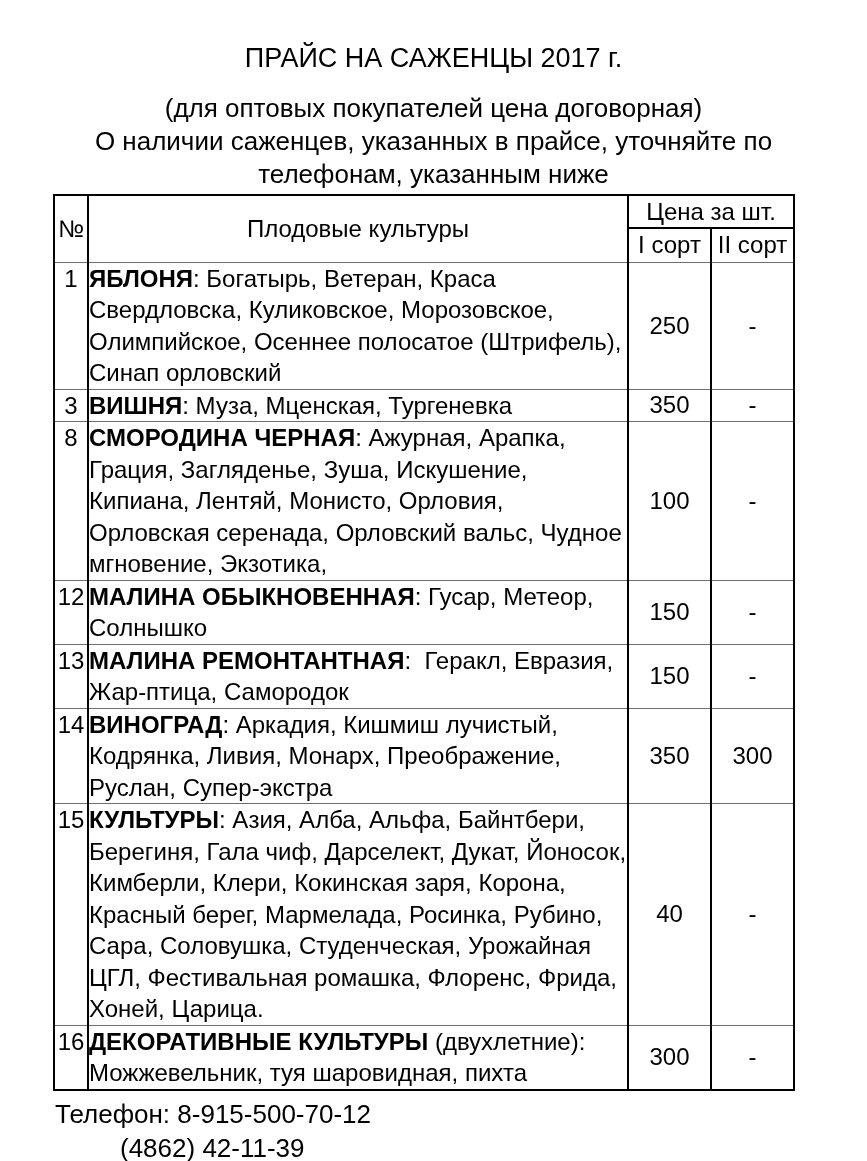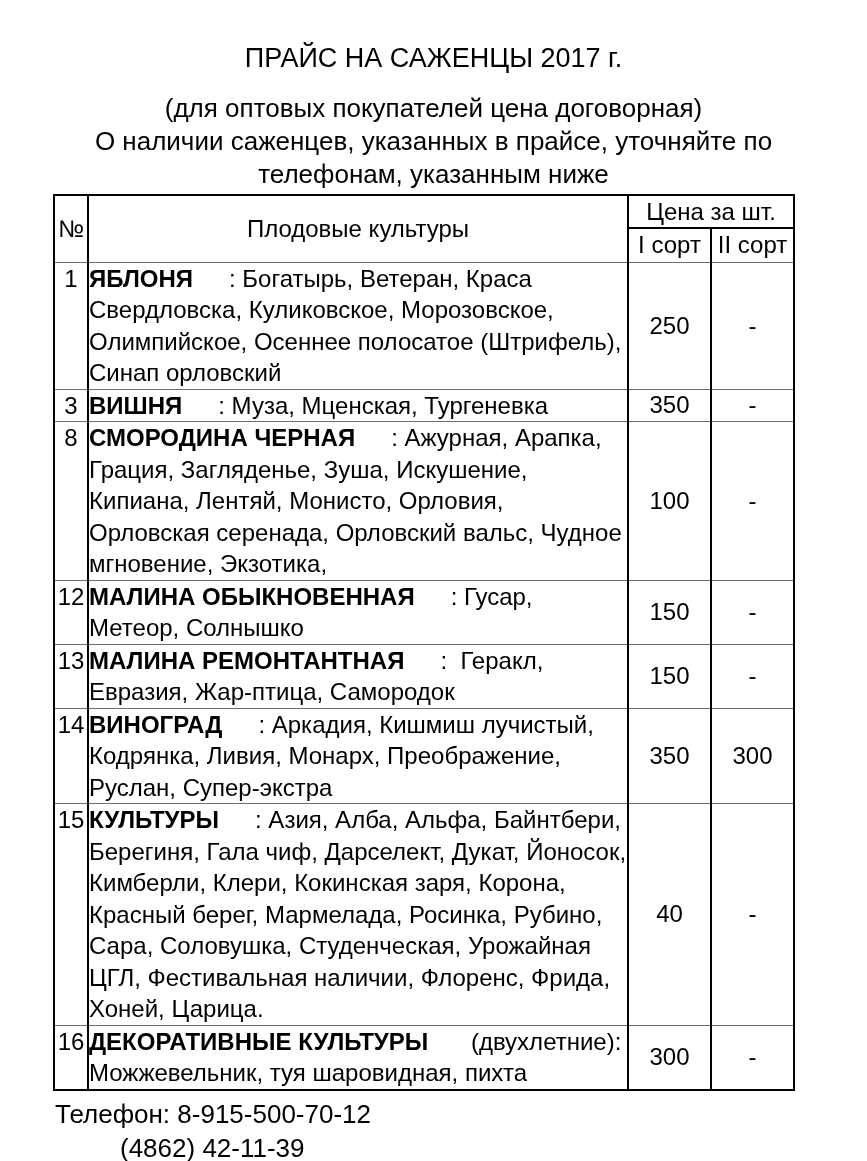--- a/index.html
+++ b/index.html
@@ -65,21 +65,21 @@
     line-height: 31.5px;
   }
   td.cell-prod {
     vertical-align: top;
     text-align: left;
     padding-left: 5px;
     padding-right: 2px;
     line-height: 31.5px;
   }
   td.cell-prod .b { font-weight: bold; }
-  td.cell-prod .rest { white-space: pre-wrap; padding-left: 36px; }
+  td.cell-prod .rest { white-space: pre-wrap; }
   td.cell-price {
     text-align: center;
     vertical-align: middle;
     line-height: 28px;
   }
   tr.r1 { height: 126px; }
   tr.r2 { height: 31px; }
   tr.r3 { height: 126px; }
   tr.r4 { height: 63px; }
   tr.r5 { height: 63px; }
@@ -152,21 +152,21 @@
     <td class="cell-price">-</td>
   </tr>
   <tr class="r6">
     <td class="cell-num">14</td>
     <td class="cell-prod"><span class="b">ВИНОГРАД</span><span class="rest">: Аркадия, Кишмиш лучистый, Кодрянка, Ливия, Монарх, Преображение, Руслан, Супер-экстра</span></td>
     <td class="cell-price">350</td>
     <td class="cell-price">300</td>
   </tr>
   <tr class="r7">
     <td class="cell-num">15</td>
-    <td class="cell-prod"><span class="b">КУЛЬТУРЫ</span><span class="rest">: Азия, Алба, Альфа, Байнтбери, Берегиня, Гала чиф, Дарселект, Дукат, Йоносок, Кимберли, Клери, Кокинская заря, Корона, Красный берег, Мармелада, Росинка, Рубино, Сара, Соловушка, Студенческая, Урожайная ЦГЛ, Фестивальная наличии, Флоренс, Фрида, Хоней, Царица.</span></td>
+    <td class="cell-prod"><span class="b">КУЛЬТУРЫ</span><span class="rest">: Азия, Алба, Альфа, Байнтбери, Берегиня, Гала чиф, Дарселект, Дукат, Йоносок, Кимберли, Клери, Кокинская заря, Корона, Красный берег, Мармелада, Росинка, Рубино, Сара, Соловушка, Студенческая, Урожайная ЦГЛ, Фестивальная ромашка, Флоренс, Фрида, Хоней, Царица.</span></td>
     <td class="cell-price">40</td>
     <td class="cell-price">-</td>
   </tr>
   <tr class="r8">
     <td class="cell-num">16</td>
     <td class="cell-prod"><span class="b">ДЕКОРАТИВНЫЕ КУЛЬТУРЫ</span><span class="rest"> (двухлетние): Можжевельник, туя шаровидная, пихта</span></td>
     <td class="cell-price">300</td>
     <td class="cell-price">-</td>
   </tr>
 </tbody>

